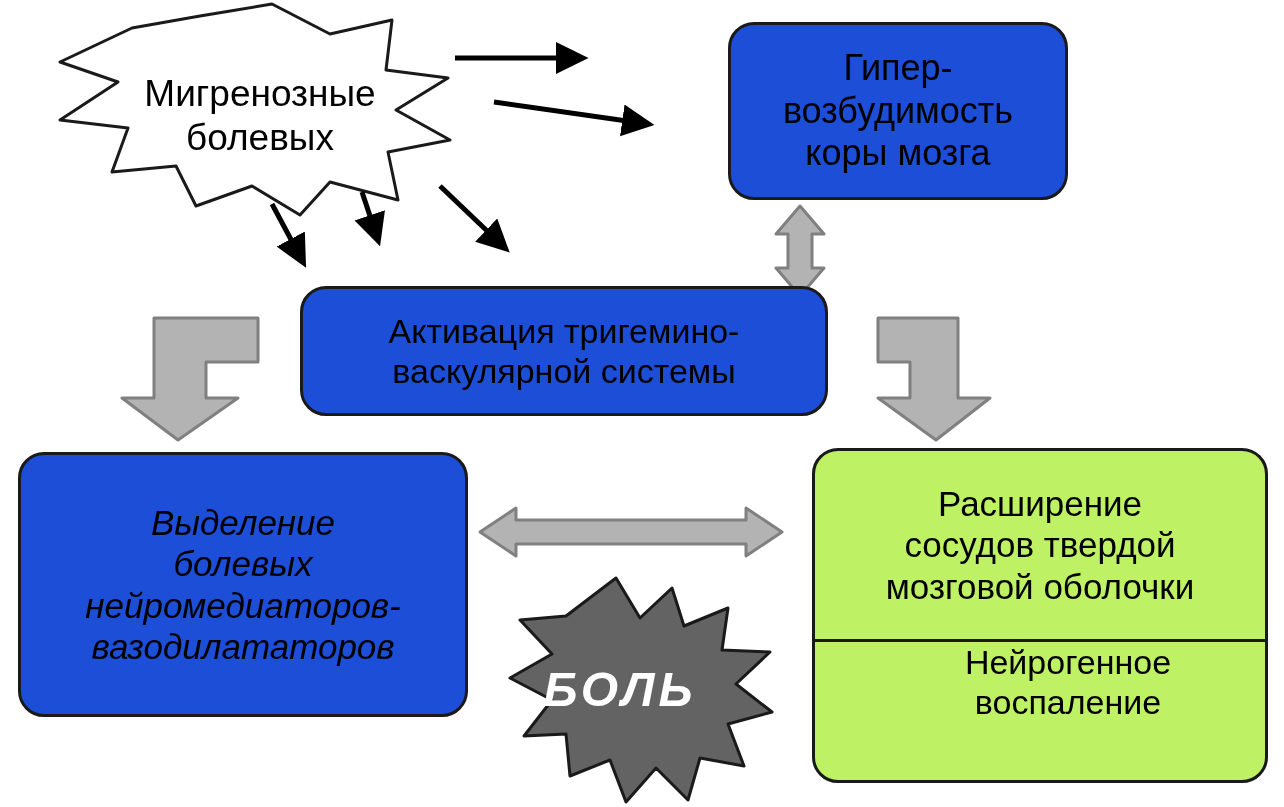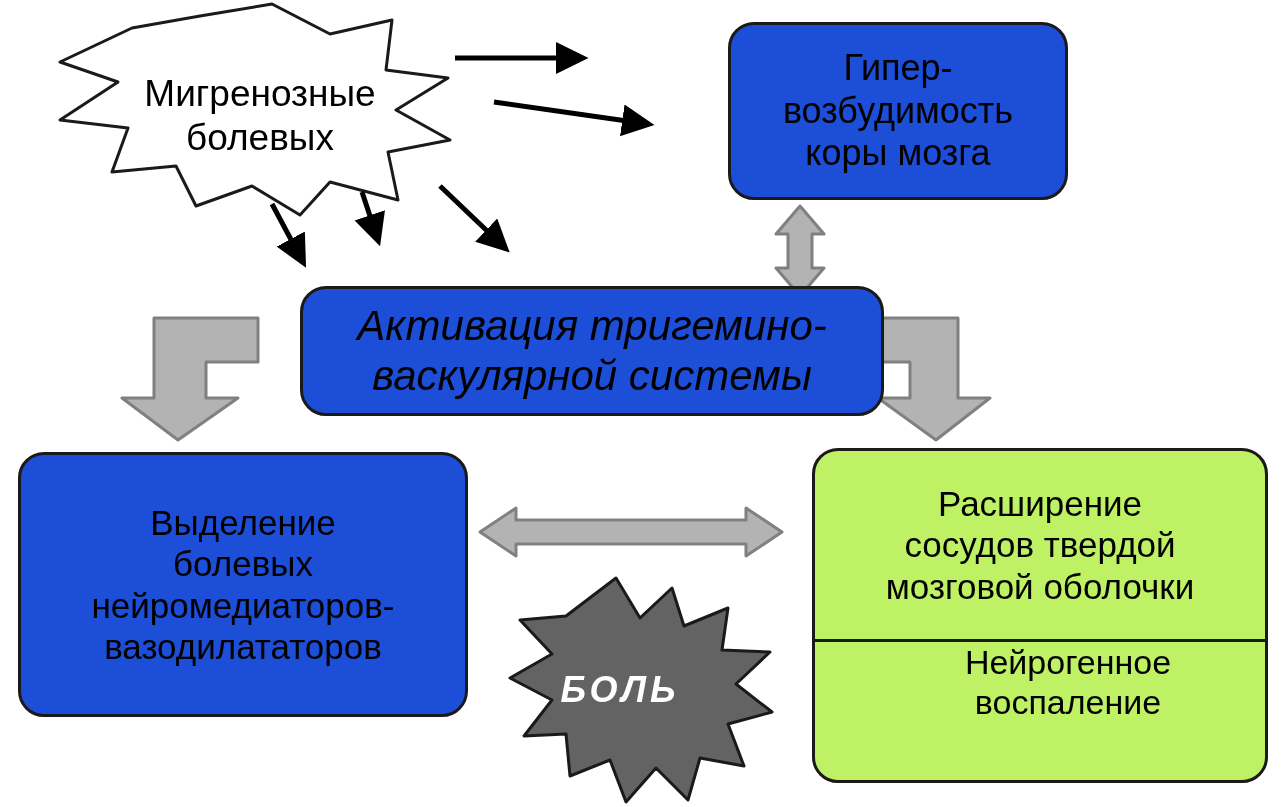--- a/index.html
+++ b/index.html
@@ -47,27 +47,27 @@
     left: 60px;  top: 8px;  width: 400px; height: 215px;
     font-size: 37px;
   }
   #node-triggers .node-text { position: relative; z-index: 2; }
 
   #node-cortex {
     left: 728px; top: 22px; width: 340px; height: 178px;
     font-size: 36px;
   }
   #node-trigemino {
-    left: 300px; top: 286px; width: 584px; height: 130px;
-    font-size: 42px;
-    font-style: italic;
+    left: 300px; top: 286px; width: 528px; height: 130px;
+    font-size: 34px;
   }
   #node-neuromediators {
     left: 18px;  top: 452px; width: 450px; height: 265px;
     font-size: 35px;
+    font-style: italic;
   }
   #node-vessels-wrap {
     left: 812px; top: 448px; width: 456px; height: 335px;
     border: 3px solid #1a1a1a;
     border-radius: 26px;
     background: #bef264;
     position: absolute;
     box-sizing: border-box;
   }
   #node-vessels {
@@ -84,21 +84,21 @@
   }
   #node-inflammation {
     position: absolute;
     left: 0; top: 191px; width: 506px; height: 138px;
     display: flex; justify-content: center;
     text-align: center; font-size: 34px; color: #000;
     line-height: 1.18;
   }
   #node-pain {
     left: 470px; top: 578px; width: 300px; height: 225px;
-    font-size: 36px;
+    font-size: 48px;
     font-style: italic;
     font-weight: bold;
     color: #ffffff;
     letter-spacing: 4px;
   }
   #node-pain .node-text { position: relative; z-index: 2; }
 </style>
 </head>
 <body>
 

